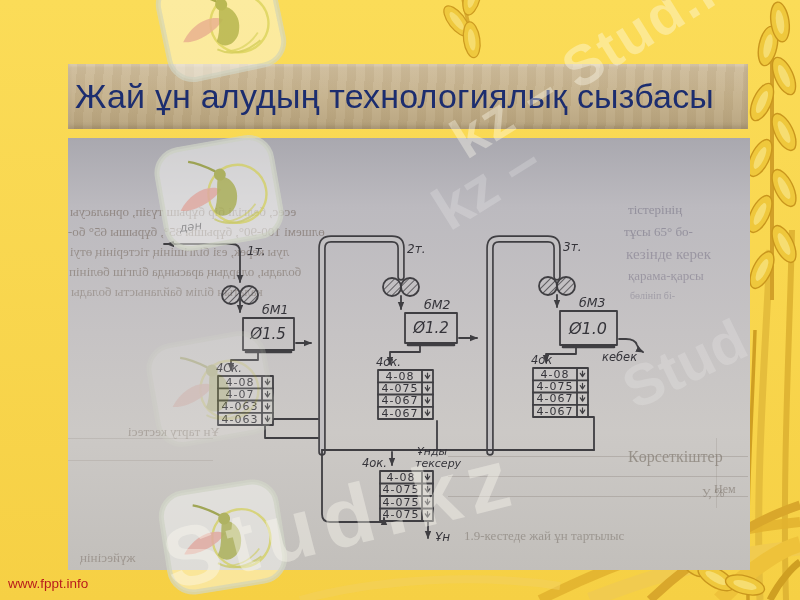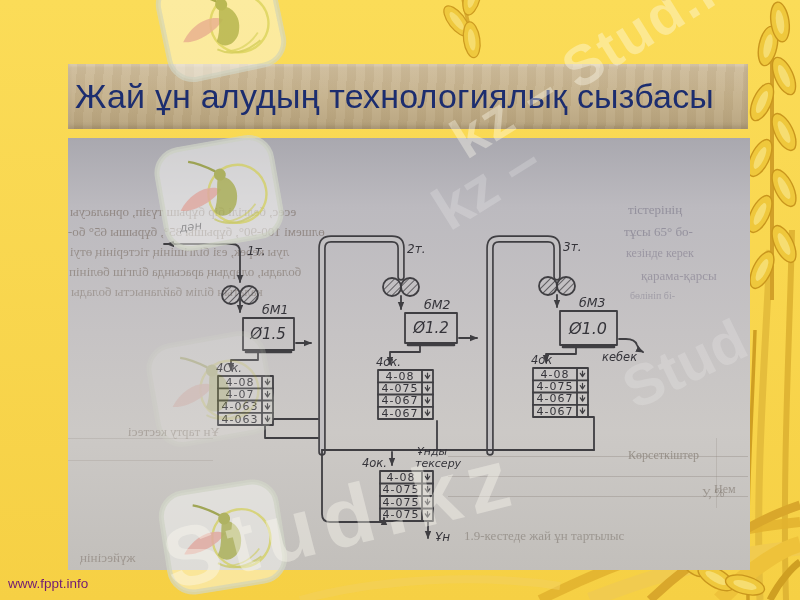--- a/index.html
+++ b/index.html
@@ -17,21 +17,21 @@
   #scan{position:absolute;left:68px;top:138px;width:682px;height:432px;z-index:1;
     background:linear-gradient(180deg,#a9a8af 0%,#bcbabf 16%,#c6c3c4 45%,#ccc9c6 68%,#c2bfbb 100%);}
   #diagram-svg{position:absolute;left:0;top:0;z-index:2;}
   .bleed{position:absolute;z-index:1;font-family:"Liberation Serif",serif;white-space:nowrap;
     filter:blur(.5px);pointer-events:none;}
   .bleed.mirror{transform:scaleX(-1);}
   .rule{position:absolute;z-index:1;background:rgba(138,130,122,.35);pointer-events:none;}
   .logo{position:absolute;z-index:4;pointer-events:none;}
   .brand{position:absolute;z-index:5;font-weight:bold;white-space:nowrap;pointer-events:none;
     font-family:"Liberation Sans",sans-serif;}
-  #footer-link{position:absolute;left:8px;bottom:9px;z-index:6;font-size:13.5px;color:#701a75;
+  #footer-link{position:absolute;left:8px;bottom:9px;z-index:6;font-size:13.5px;color:#b91c1c;
     text-decoration:none;}
 </style>
 </head>
 <body>
 
 <div id="slide">
 
   <svg id="wheat-bg" width="800" height="600" viewBox="0 0 800 600">
     <defs>
       <linearGradient id="bgG" x1="0" y1="0" x2="0" y2="1">
@@ -104,25 +104,25 @@
 
   <div id="scan">
 
     <div class="bleed mirror" style="left:2px;top:66px;font-size:13px;color:rgba(112,97,86,.55);">есес, белгілі бір бұрыш түзіп, орналасуы</div>
     <div class="bleed mirror" style="left:0px;top:86px;font-size:13px;color:rgba(112,97,86,.55);">өлшемі 100-90°, бұрышы 35°, бұрышы 65° бо-</div>
     <div class="bleed mirror" style="left:2px;top:106px;font-size:13px;color:rgba(112,97,86,.5);">луы керек, езі білгішінің тістерінің өтуі</div>
     <div class="bleed mirror" style="left:1px;top:126px;font-size:13px;color:rgba(112,97,86,.5);">болады, олардың арасында білгіш бөлініп</div>
     <div class="bleed mirror" style="left:3px;top:146px;font-size:13px;color:rgba(112,97,86,.42);">қалатын білім байланысты болады</div>
     <div class="bleed" style="left:560px;top:64px;font-size:13px;color:rgba(108,103,124,.5);text-align:right;">тістерінің</div>
     <div class="bleed" style="left:556px;top:86px;font-size:13px;color:rgba(108,103,124,.5);text-align:right;">тұсы 65° бо-</div>
-    <div class="bleed" style="left:558px;top:108px;font-size:12px;color:rgba(108,103,124,.45);">кезінде керек</div>
-    <div class="bleed" style="left:560px;top:130px;font-size:13px;color:rgba(108,103,124,.45);margin-left:13px;">қарама-қарсы</div>
+    <div class="bleed" style="left:558px;top:108px;font-size:15px;color:rgba(108,103,124,.45);">кезінде керек</div>
+    <div class="bleed" style="left:560px;top:130px;font-size:13px;color:rgba(108,103,124,.45);">қарама-қарсы</div>
     <div class="bleed" style="left:562px;top:152px;font-size:10px;color:rgba(108,103,124,.4);">бөлініп бі-</div>
     <div class="bleed mirror" style="left:60px;top:286px;font-size:13px;color:rgba(112,100,90,.38);">Ұн тарту кестесі</div>
-    <div class="bleed" style="left:560px;top:310px;font-size:12px;color:rgba(110,100,90,.55);font-family:Liberation Serif, serif;">Көрсеткіштер</div>
+    <div class="bleed" style="left:560px;top:310px;font-size:16px;color:rgba(110,100,90,.55);font-family:Liberation Serif, serif;">Көрсеткіштер</div>
     <div class="bleed" style="left:646px;top:344px;font-size:12px;color:rgba(110,100,90,.5);">Нем</div>
     <div class="bleed" style="left:634px;top:348px;font-size:12px;color:rgba(110,100,90,.5);">У, %</div>
     <div class="bleed" style="left:396px;top:390px;font-size:13px;color:rgba(115,108,100,.5);">1.9-кестеде жай ұн тартылыс</div>
     <div class="bleed mirror" style="left:12px;top:412px;font-size:13px;color:rgba(112,100,90,.45);">жүйесінің</div>
 
     <div class="rule" style="left:380px;top:318px;width:300px;height:1px;"></div>
     <div class="rule" style="left:380px;top:338px;width:300px;height:1px;"></div>
     <div class="rule" style="left:380px;top:358px;width:300px;height:1px;"></div>
     <div class="rule" style="left:648px;top:300px;width:1px;height:70px;opacity:.7;"></div>
     <div class="rule" style="left:0;top:300px;width:145px;height:1px;opacity:.6;"></div>

